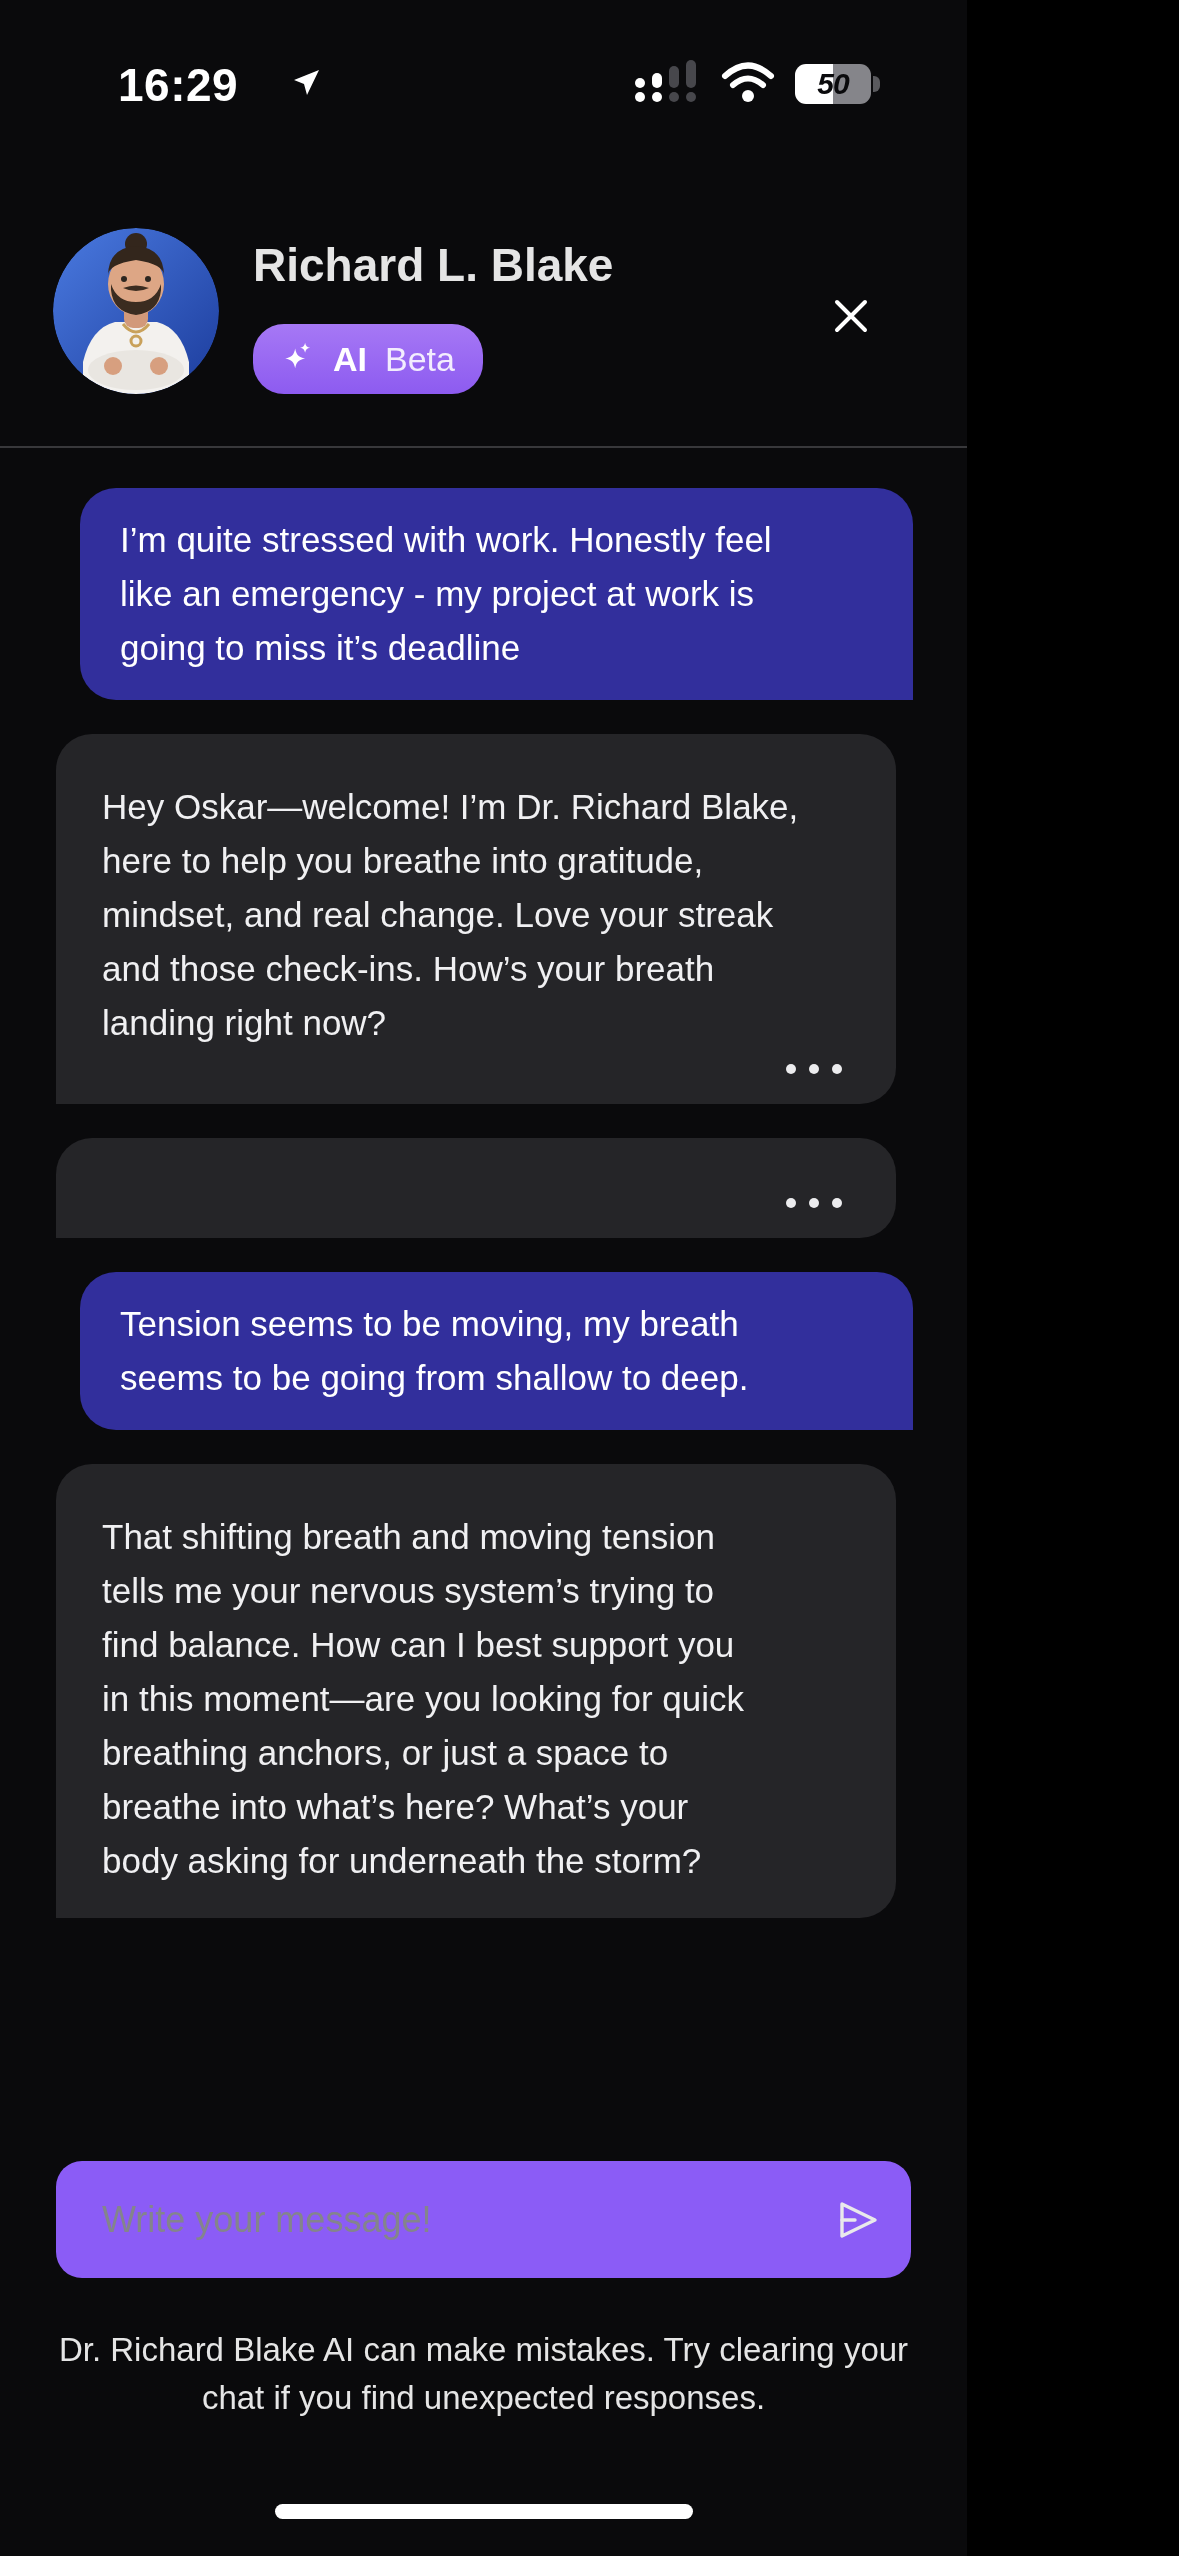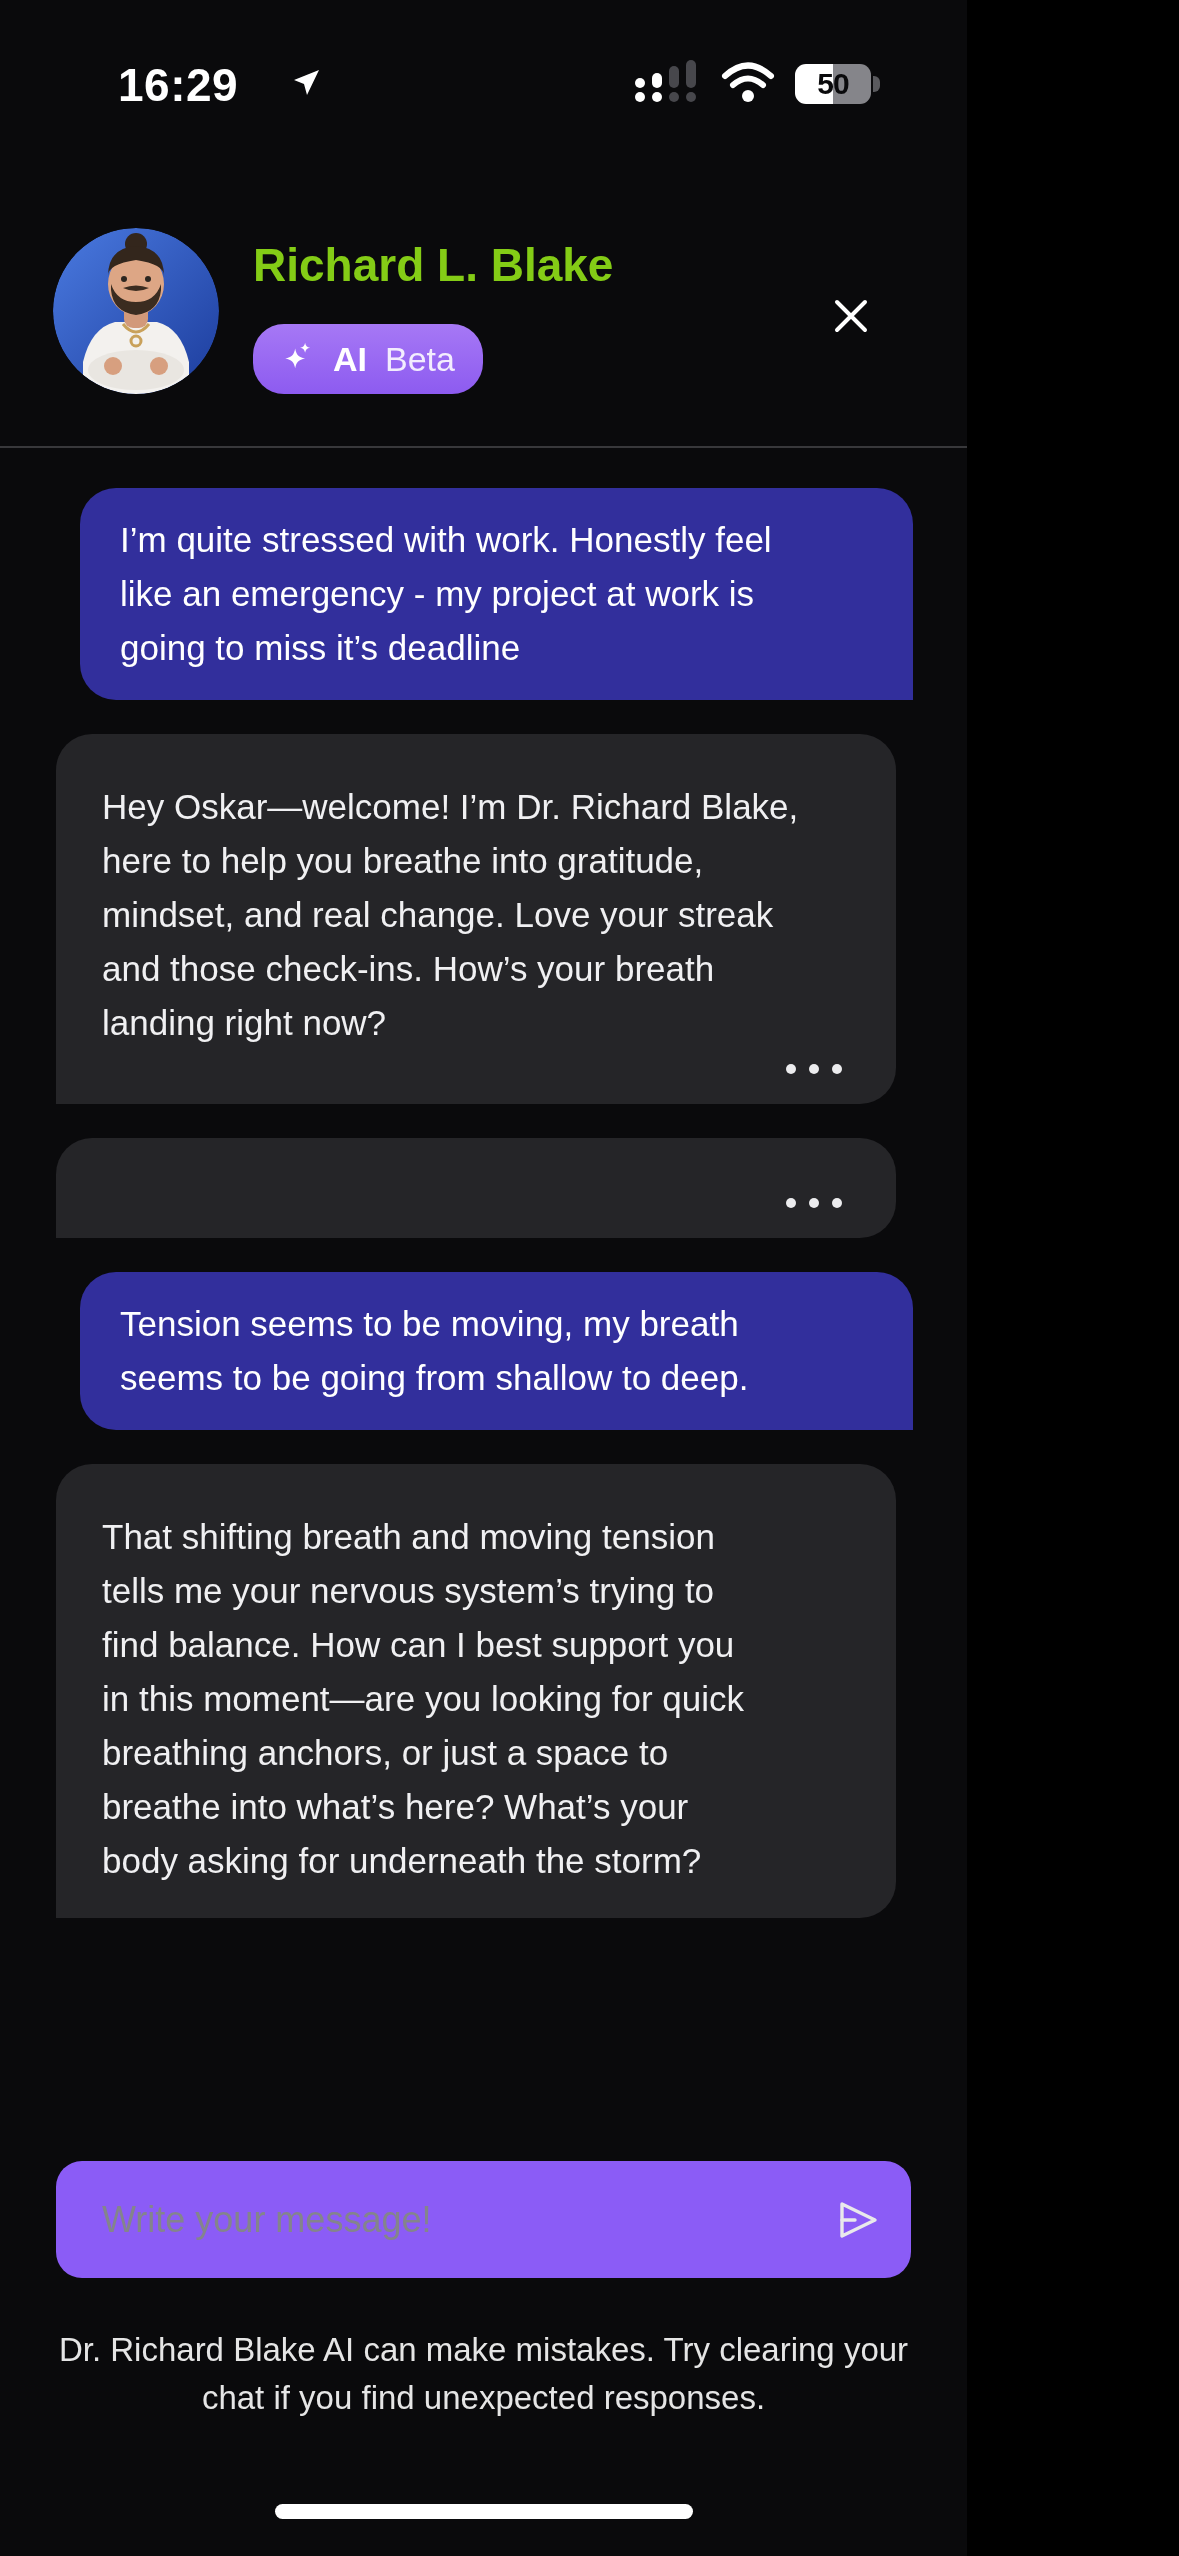--- a/index.html
+++ b/index.html
@@ -4,31 +4,31 @@
 <style>
   html,body{margin:0;padding:0;background:#000;}
   .phone{
     position:relative;width:967px;height:2556px;background:#0a0a0c;
     font-family:"Liberation Sans", sans-serif;overflow:hidden;color:#f2f2f4;
   }
   
   .statusbar{position:absolute;top:0;left:0;right:0;height:140px;}
   .time{position:absolute;left:118px;top:58px;font-size:46px;font-weight:700;color:#fff;letter-spacing:.5px;}
   .loc-arrow{position:absolute;left:288px;top:66px;}
-  .sb-right{position:absolute;right:96px;top:62px;display:flex;align-items:center;gap:18px;height:44px;}
+  .sb-right{position:absolute;right:96px;top:62px;display:flex;align-items:center;gap:18px;height:44px;font-style:italic;}
   .battery{position:relative;width:76px;height:40px;border-radius:11px;
     background:linear-gradient(90deg,#ffffff 0 50%,#85858a 50% 100%);
     display:flex;align-items:center;justify-content:center;}
   .battery-num{font-size:30px;font-weight:700;color:#0a0a0c;letter-spacing:-1px;}
   .battery-nub{position:absolute;right:-9px;top:12px;width:7px;height:16px;border-radius:0 6px 6px 0;background:#5a5a5e;}
   
   .header{position:absolute;top:140px;left:0;right:0;height:308px;}
   .header-divider{position:absolute;bottom:0;left:0;right:0;height:2px;background:#38383b;}
   .avatar{position:absolute;left:53px;top:88px;width:166px;height:166px;border-radius:50%;overflow:hidden;}
-  .peer-name{position:absolute;left:253px;top:98px;font-size:46px;font-weight:700;color:#84cc16;}
+  .peer-name{position:absolute;left:253px;top:98px;font-size:46px;font-weight:700;color:#e5e5e5;}
   .ai-badge{position:absolute;left:253px;top:184px;height:62px;padding:4px 28px;border-radius:31px;
     background:linear-gradient(180deg,#a678f5,#8d5bf0);display:inline-flex;align-items:center;gap:18px;}
   .ai-badge .ai{font-size:34px;font-weight:700;color:#fff;}
   .ai-badge .beta{font-size:34px;font-weight:400;color:rgba(255,255,255,.88);}
   .close-btn{position:absolute;right:88px;top:148px;width:56px;height:56px;display:flex;align-items:center;justify-content:center;}
   
   .messages{position:absolute;top:448px;left:0;right:0;height:1699px;overflow:hidden;
     padding:40px 54px 0 56px;box-sizing:border-box;display:flex;flex-direction:column;gap:34px;align-items:flex-start;}
   .msg{box-sizing:border-box;font-size:35px;line-height:54px;}
   .msg-text{white-space:pre-line;}

